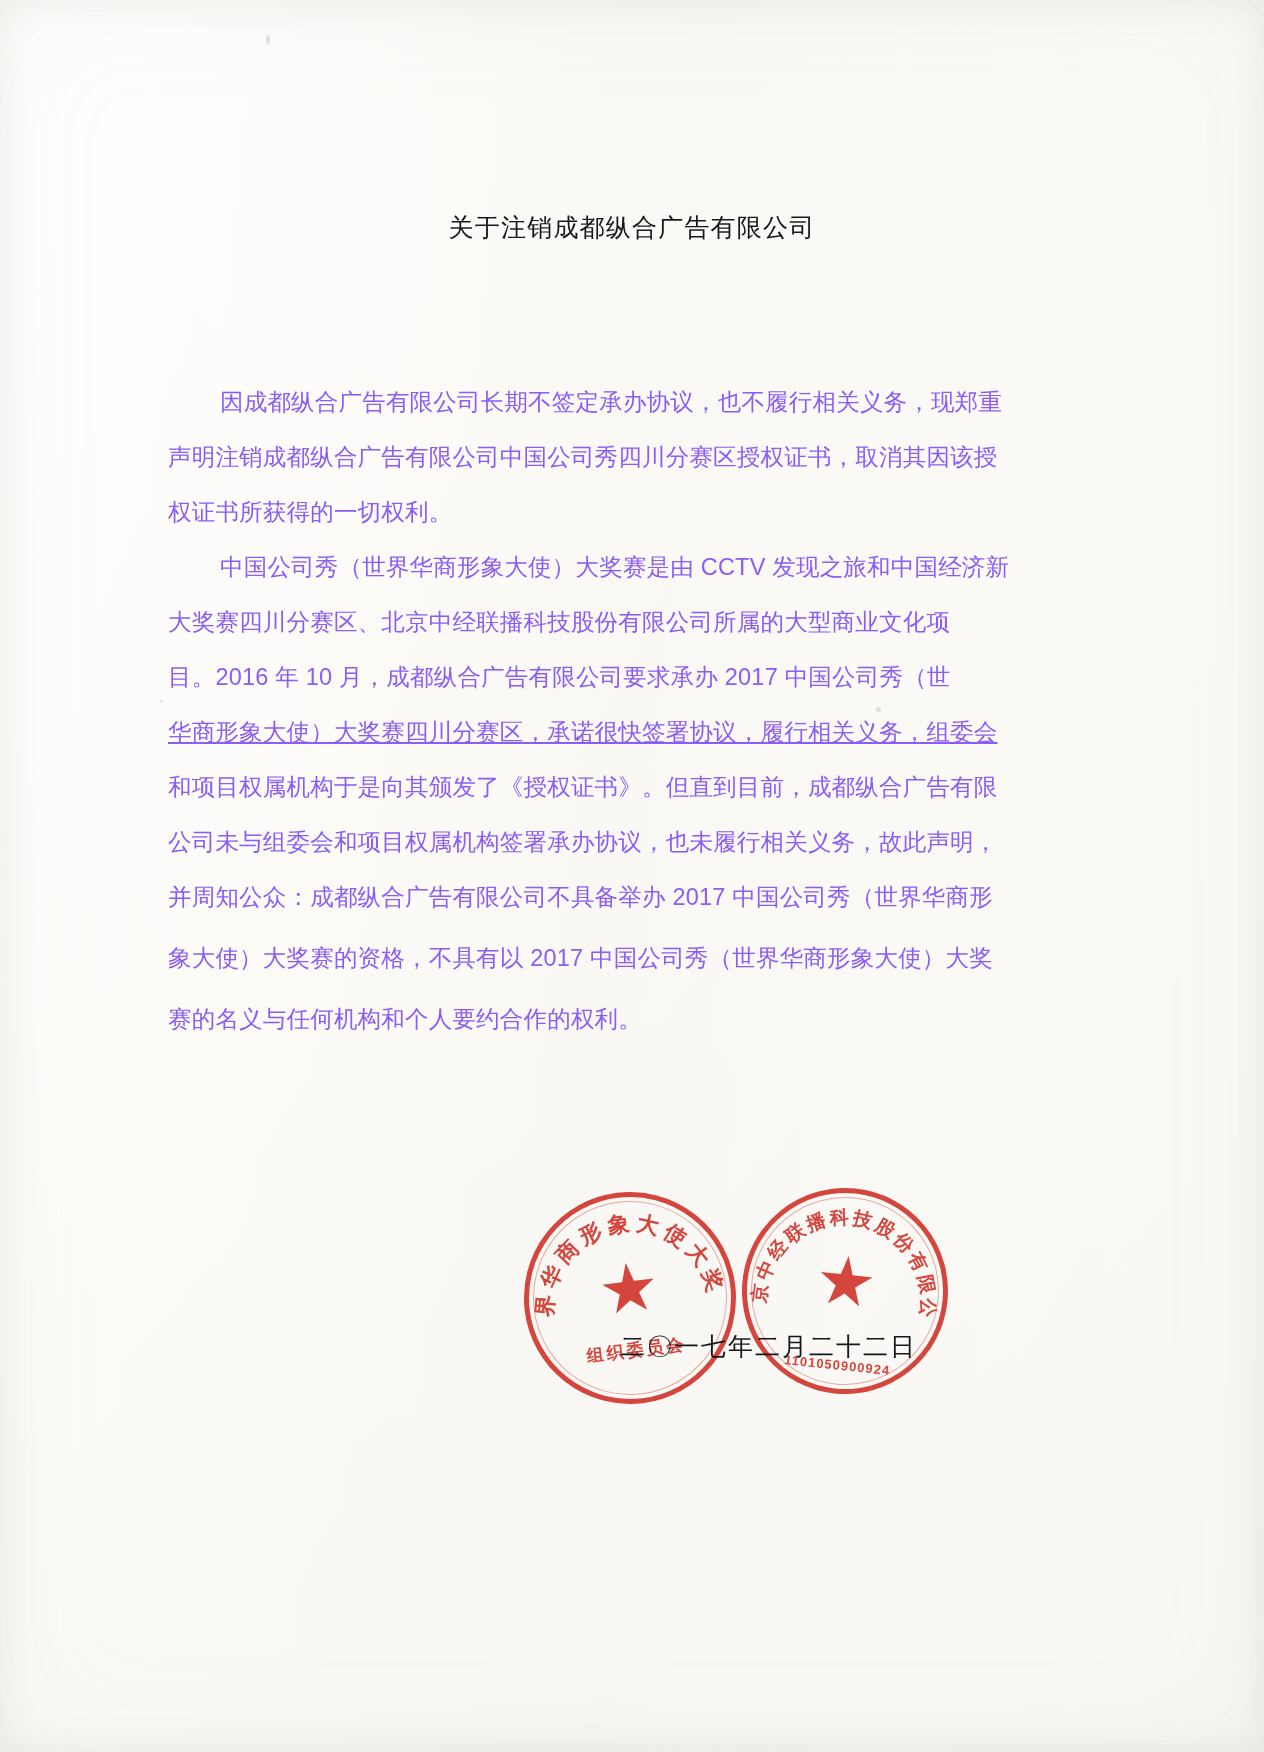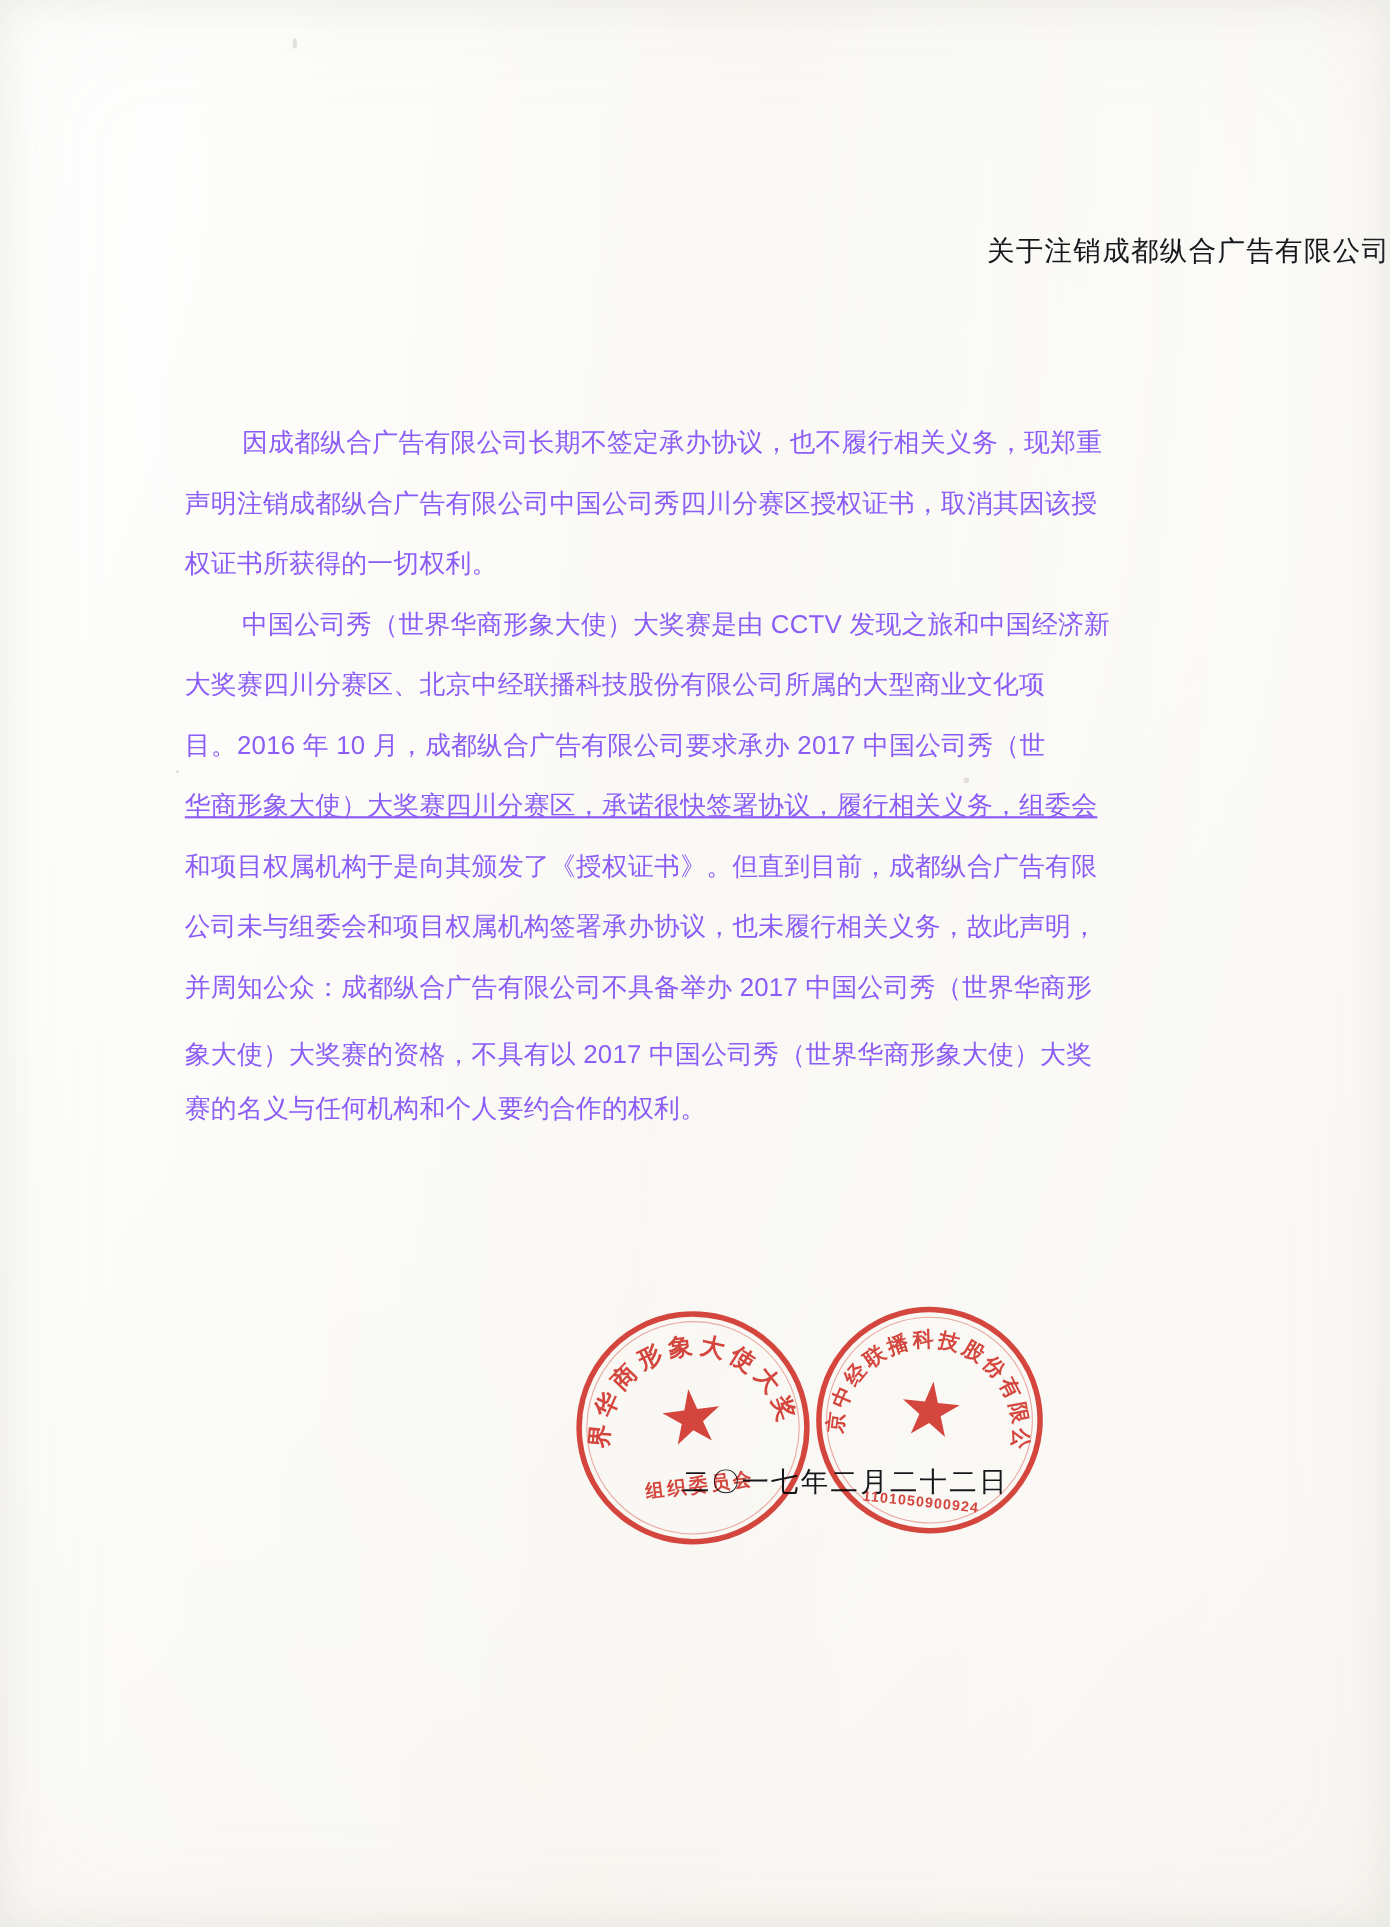--- a/index.html
+++ b/index.html
@@ -24,21 +24,21 @@
   
   #edge{
     position:absolute;inset:0;
     box-shadow: inset 0 0 38px rgba(160,155,140,0.16),
                 inset 0 0 120px rgba(190,186,172,0.07);
     pointer-events:none;
   }
   #page{position:absolute;inset:0;}
 
   .title{
-    position:absolute;left:0;right:0;text-align:right;
+    position:absolute;left:0;right:0;text-align:center;
     font-size:25px;letter-spacing:1.2px;color:#16171c;
     font-weight:500;
   }
   #title1{top:211px;}
   #title2{top:272px;}
 
   .body{
     position:absolute;left:168px;width:800px;
     color:#17181d;font-size:23.5px;letter-spacing:0.2px;
     font-weight:400;
@@ -114,21 +114,21 @@
 
   <div class="body" style="top:551px;">
     <div class="line indent" style="top:0px;">中国公司秀（世界华商形象大使）大奖赛是由 CCTV 发现之旅和中国经济新</div>
     <div class="line" style="top:55px;">大奖赛四川分赛区、北京中经联播科技股份有限公司所属的大型商业文化项</div>
     <div class="line" style="top:110px;">目。2016 年 10 月，成都纵合广告有限公司要求承办 2017 中国公司秀（世</div>
     <div class="line" style="top:165px;text-decoration:underline;">华商形象大使）大奖赛四川分赛区，承诺很快签署协议，履行相关义务，组委会</div>
     <div class="line" style="top:220px;text-align:right;">和项目权属机构于是向其颁发了《授权证书》。但直到目前，成都纵合广告有限</div>
     <div class="line" style="top:275px;">公司未与组委会和项目权属机构签署承办协议，也未履行相关义务，故此声明，</div>
     <div class="line" style="top:330px;">并周知公众：成都纵合广告有限公司不具备举办 2017 中国公司秀（世界华商形</div>
     <div class="line" style="top:391px;">象大使）大奖赛的资格，不具有以 2017 中国公司秀（世界华商形象大使）大奖</div>
-    <div class="line" style="top:440px;">赛的名义与任何机构和个人要约合作的权利。</div>
+    <div class="line" style="top:452px;">赛的名义与任何机构和个人要约合作的权利。</div>
   </div>
 
   <div id="date-line">二〇一七年二月二十二日</div>
 
   <div class="seal" id="seal1">
     <div class="ring"></div>
     <div class="ring2"></div>
     <div class="arc-text">
       <svg viewBox="0 0 212 212" aria-hidden="true">
         <defs>

